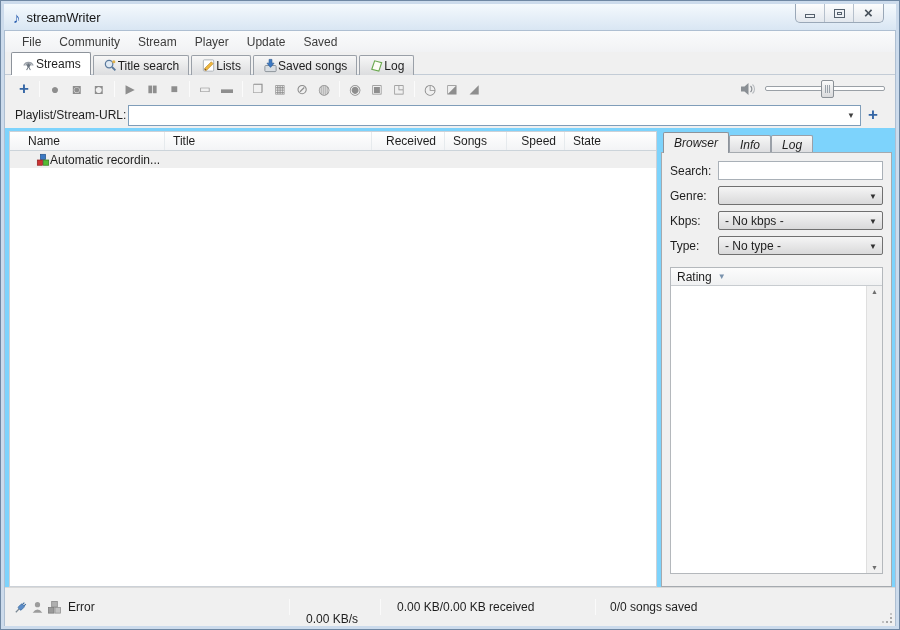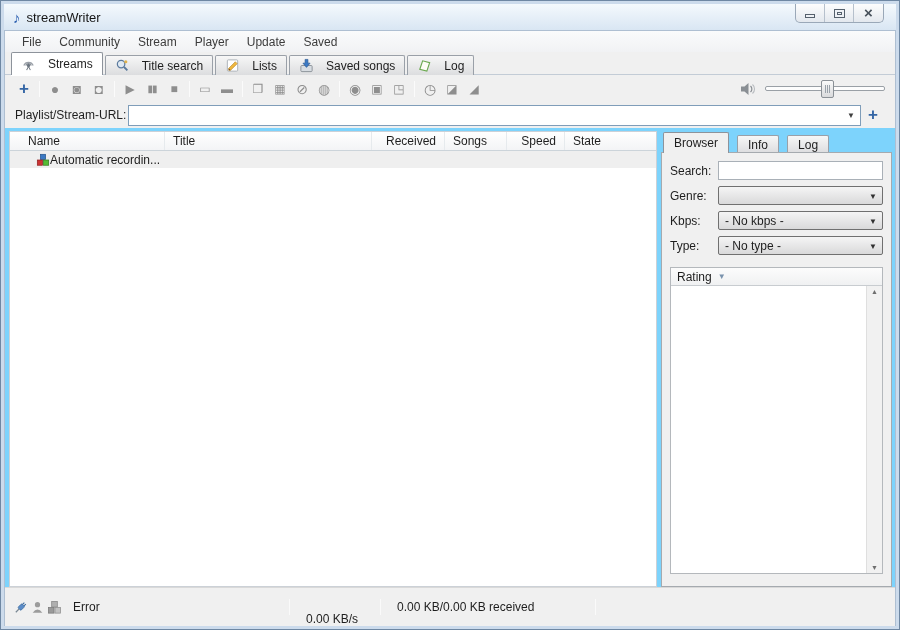--- a/index.html
+++ b/index.html
@@ -31,21 +31,21 @@
             display:flex; flex-direction:column; }
 
   
   .menubar { height:21px; display:flex; align-items:center; padding-left:8px;
              background:linear-gradient(#fafbfc,#f1f2f4); color:#3c3c3c; flex:0 0 21px; }
   .menu-item { padding:2px 9px; }
 
   
   .tabbar { flex:0 0 23px; display:flex; align-items:flex-end; padding-left:6px;
             border-bottom:1px solid #c3ccd6; background:#f0f0f0; }
-  .tab { display:flex; align-items:center; gap:12px; padding:0 9px; height:20px;
+  .tab { display:flex; align-items:center; gap:0; padding:0 9px; height:20px;
          border:1px solid #9aa0a8; border-bottom:none; border-radius:2px 2px 0 0;
          background:linear-gradient(#f7f7f7,#dcdddf); margin-right:2px; margin-bottom:-1px;
          position:relative; }
   .tab.active { height:23px; background:#fff; border-color:#8d939b; z-index:2;
                 box-shadow:0 1px 0 #fff; }
   .tab svg { width:15px; height:15px; }
 
   
   .toolbar { flex:0 0 27px; display:flex; align-items:center; padding:0 10px 0 8px;
              background:#f0f0f0; }
@@ -93,21 +93,21 @@
   .trow { display:flex; align-items:center; height:17px; background:#efefef;
           padding-left:26px; gap:0; }
   .trow svg { width:14px; height:14px; flex:0 0 14px; }
   .tbody-empty { flex:1; background:#fff; }
 
   
   .side { flex:0 0 222px; display:flex; flex-direction:column; }
   .side-tabs { display:flex; align-items:flex-end; height:21px; padding-left:2px; }
   .stab { padding:0 10px; height:18px; display:flex; align-items:center;
           border:1px solid #9aa0a8; border-bottom:none; border-radius:2px 2px 0 0;
-          background:linear-gradient(#f7f7f7,#dcdddf); margin-right:8px; margin-bottom:-1px; }
+          background:linear-gradient(#f7f7f7,#dcdddf); margin-right:0; margin-bottom:-1px;font-style:italic; }
   .stab.active { height:21px; background:#f0f0f0; border-color:#8d939b; z-index:2; }
   .side-body { flex:1; border:1px solid #a5aaaf; background:#f0f0f0; padding:8px 8px 12px 8px;
                display:flex; flex-direction:column; min-height:0; }
   .frow { display:flex; align-items:center; margin-bottom:6px; }
   .frow label { width:48px; }
   .tinput { flex:1; height:19px; border:1px solid #a9b0b7; background:#fff; padding:0 4px;
             font:12px "Liberation Sans",sans-serif; }
   .dd { position:relative; flex:1; height:19px; border:1px solid #707070; border-radius:2px;
         background:linear-gradient(#f5f5f5,#d9d9da); display:flex; align-items:center;
         padding:0 18px 0 6px; }
@@ -128,21 +128,21 @@
   
   .statusbar { flex:0 0 24px; display:flex; align-items:center; background:#f0f0f0;
                border-top:1px solid #d9d9d9; }
   .seg { display:flex; align-items:center; height:100%; }
   .seg1 { flex:0 0 284px; padding-left:8px; gap:2px; }
   .seg2 { flex:0 0 90px;  padding-left:16px;margin-top:24px; }
   .seg3 { flex:0 0 214px; padding-left:16px; }
   .seg4 { flex:1; padding-left:14px; position:relative; }
   .ssep { width:1px; height:16px; background:#c9c9c9; border-right:1px solid #fafafa; }
   .seg1 svg { width:15px; height:15px; }
-  .status-text { margin-left:9px; }
+  .status-text { margin-left:4px; }
   .grip { position:absolute; right:2px; bottom:2px; }
 </style>
 </head>
 <body>
 
 <div class="window">
 
   <div class="titlebar">
     <span class="app-icon">♪</span>
     <span class="title-text">streamWriter</span>
@@ -396,16 +396,26 @@
       </div>
       <div class="ssep"></div>
       <div class="seg seg2">
         <span>0.00 KB/s</span>
       </div>
       <div class="ssep"></div>
       <div class="seg seg3">
         <span>0.00 KB/0.00 KB received</span>
       </div>
       <div class="ssep"></div>
+      <div class="seg seg4">
+        <span>0/0 songs saved</span>
+        <svg class="grip" width="12" height="12" viewBox="0 0 12 12">
+          <rect x="9" y="9" width="2" height="2" fill="#a8a8a8"></rect>
+          <rect x="5" y="9" width="2" height="2" fill="#a8a8a8"></rect>
+          <rect x="9" y="5" width="2" height="2" fill="#a8a8a8"></rect>
+          <rect x="1" y="9" width="2" height="2" fill="#c4c4c4"></rect>
+          <rect x="9" y="1" width="2" height="2" fill="#c4c4c4"></rect>
+        </svg>
+      </div>
     </div>
 
   </div>
 </div>
 
 </body></html>

